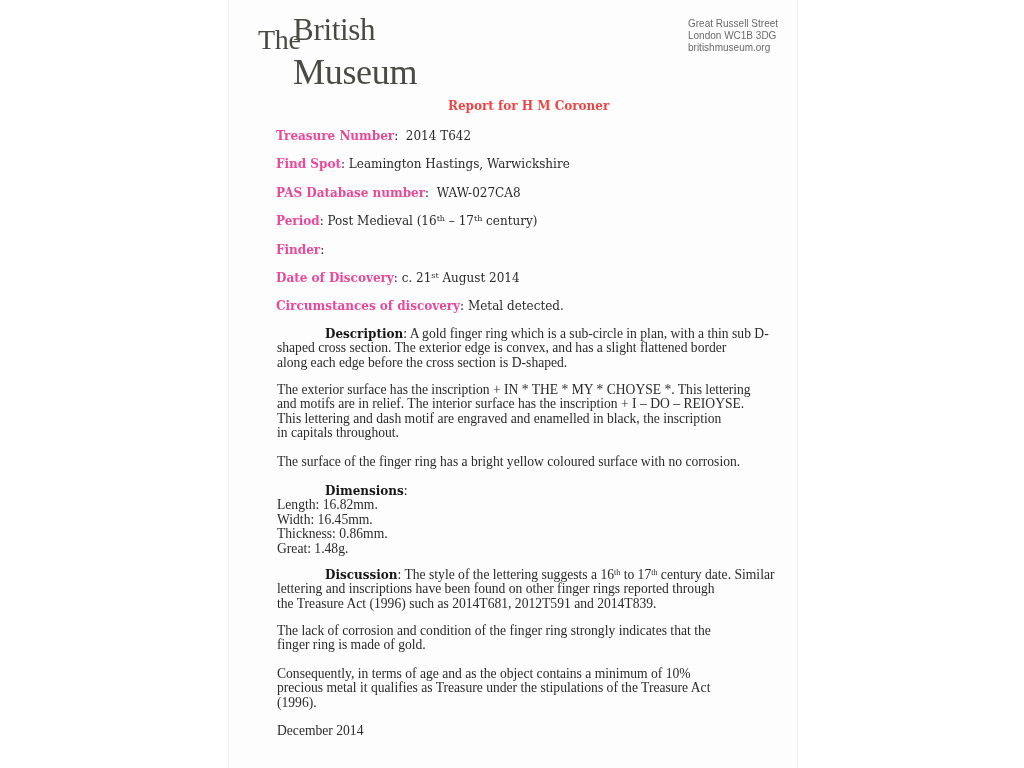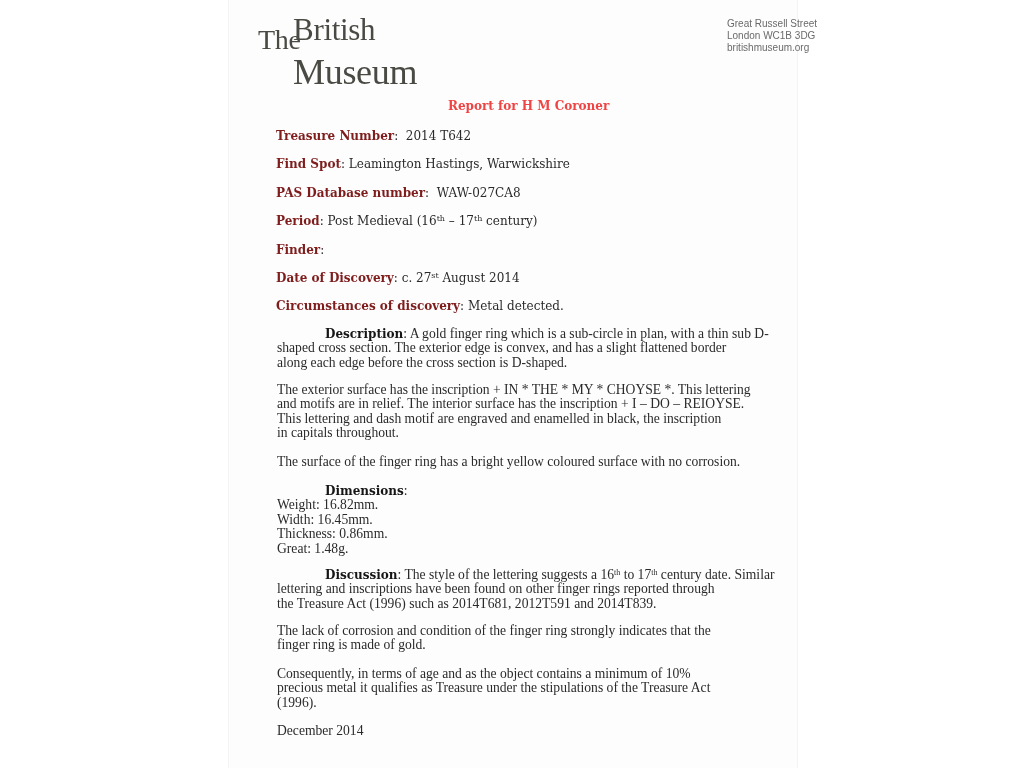--- a/index.html
+++ b/index.html
@@ -21,32 +21,32 @@
     line-height: 1;
   }
   .logo .the { position: absolute; left: 0; top: 12px; font-size: 28px; letter-spacing: -0.3px; }
   .logo .british { position: absolute; left: 35px; top: 0; font-size: 31px; white-space: nowrap; letter-spacing: -0.3px; }
   .logo .museum { position: absolute; left: 35px; top: 40px; font-size: 36px; white-space: nowrap; letter-spacing: -0.3px; }
   .address {
     position: absolute; left: 688px; top: 18px;
     font-family: "Liberation Sans", sans-serif; font-size: 10px; color: #6a6a6a;
     line-height: 12px;
   }
-  .address div { white-space: nowrap; margin-left: 39px; }
+  .address div { white-space: nowrap; }
   .title {
     position: absolute; left: 448px; top: 99px;
     font-family: "DejaVu Serif", serif; font-weight: bold; font-size: 12px; color: #ef4444;
     white-space: nowrap;
   }
   .field {
     position: absolute; left: 276px;
     font-family: "DejaVu Serif", serif; font-size: 12px; color: #2a2a2a;
     white-space: nowrap;
   }
-  .field b { color: #7f1d1d; }
+  .field b { color: #ec4899; }
   .para {
     position: absolute; left: 277px; width: 510px;
     font-family: "Liberation Serif", serif; font-size: 13.6px; color: #2a2a2a;
     line-height: 14.4px;
   }
   .para .lbl { font-family: "DejaVu Serif", serif; font-weight: bold; font-size: 12px; color: #161616; margin-left: 48px; }
   .line { white-space: nowrap; display: block; }
   sup { font-size: 8px; vertical-align: 4px; line-height: 0; margin-top: 20px; }
 </style>
 </head>
@@ -82,21 +82,21 @@
 
 <div class="field" style="top:214px">
   <b>Period</b>: <span>Post Medieval (16</span><sup>th</sup><span> – 17</span><sup>th</sup><span> century)</span>
 </div>
 
 <div class="field" style="top:243px">
   <b>Finder</b>: <span></span>
 </div>
 
 <div class="field" style="top:271px">
-  <b>Date of Discovery</b>: <span>c. 27</span><sup>st</sup><span> August 2014</span>
+  <b>Date of Discovery</b>: <span>c. 21</span><sup>st</sup><span> August 2014</span>
 </div>
 
 <div class="field" style="top:299px">
   <b>Circumstances of discovery</b>: <span>Metal detected.</span>
 </div>
 
 <div class="para" style="top:327px">
   <span class="line"><span class="lbl">Description</span><span>: A gold finger ring which is a sub-circle in plan, with a thin sub D-</span></span>
   <span class="line">shaped cross section. The exterior edge is convex, and has a slight flattened border</span>
   <span class="line">along each edge before the cross section is D-shaped.</span>
@@ -108,21 +108,21 @@
   <span class="line">This lettering and dash motif are engraved and enamelled in black, the inscription</span>
   <span class="line">in capitals throughout.</span>
 </div>
 
 <div class="para" style="top:455px">
   <span class="line">The surface of the finger ring has a bright yellow coloured surface with no corrosion.</span>
 </div>
 
 <div class="para" style="top:484px">
   <span class="line"><span class="lbl">Dimensions</span>:</span>
-  <span class="line">Weight: 16.82mm.</span>
+  <span class="line">Length: 16.82mm.</span>
   <span class="line">Width: 16.45mm.</span>
   <span class="line">Thickness: 0.86mm.</span>
   <span class="line">Great: 1.48g.</span>
 </div>
 
 <div class="para" style="top:568px">
   <span class="line"><span class="lbl">Discussion</span><span>: The style of the lettering suggests a 16</span><sup>th</sup><span> to 17</span><sup>th</sup><span> century date. Similar</span></span>
   <span class="line">lettering and inscriptions have been found on other finger rings reported through</span>
   <span class="line">the Treasure Act (1996) such as 2014T681, 2012T591 and 2014T839.</span>
 </div>

